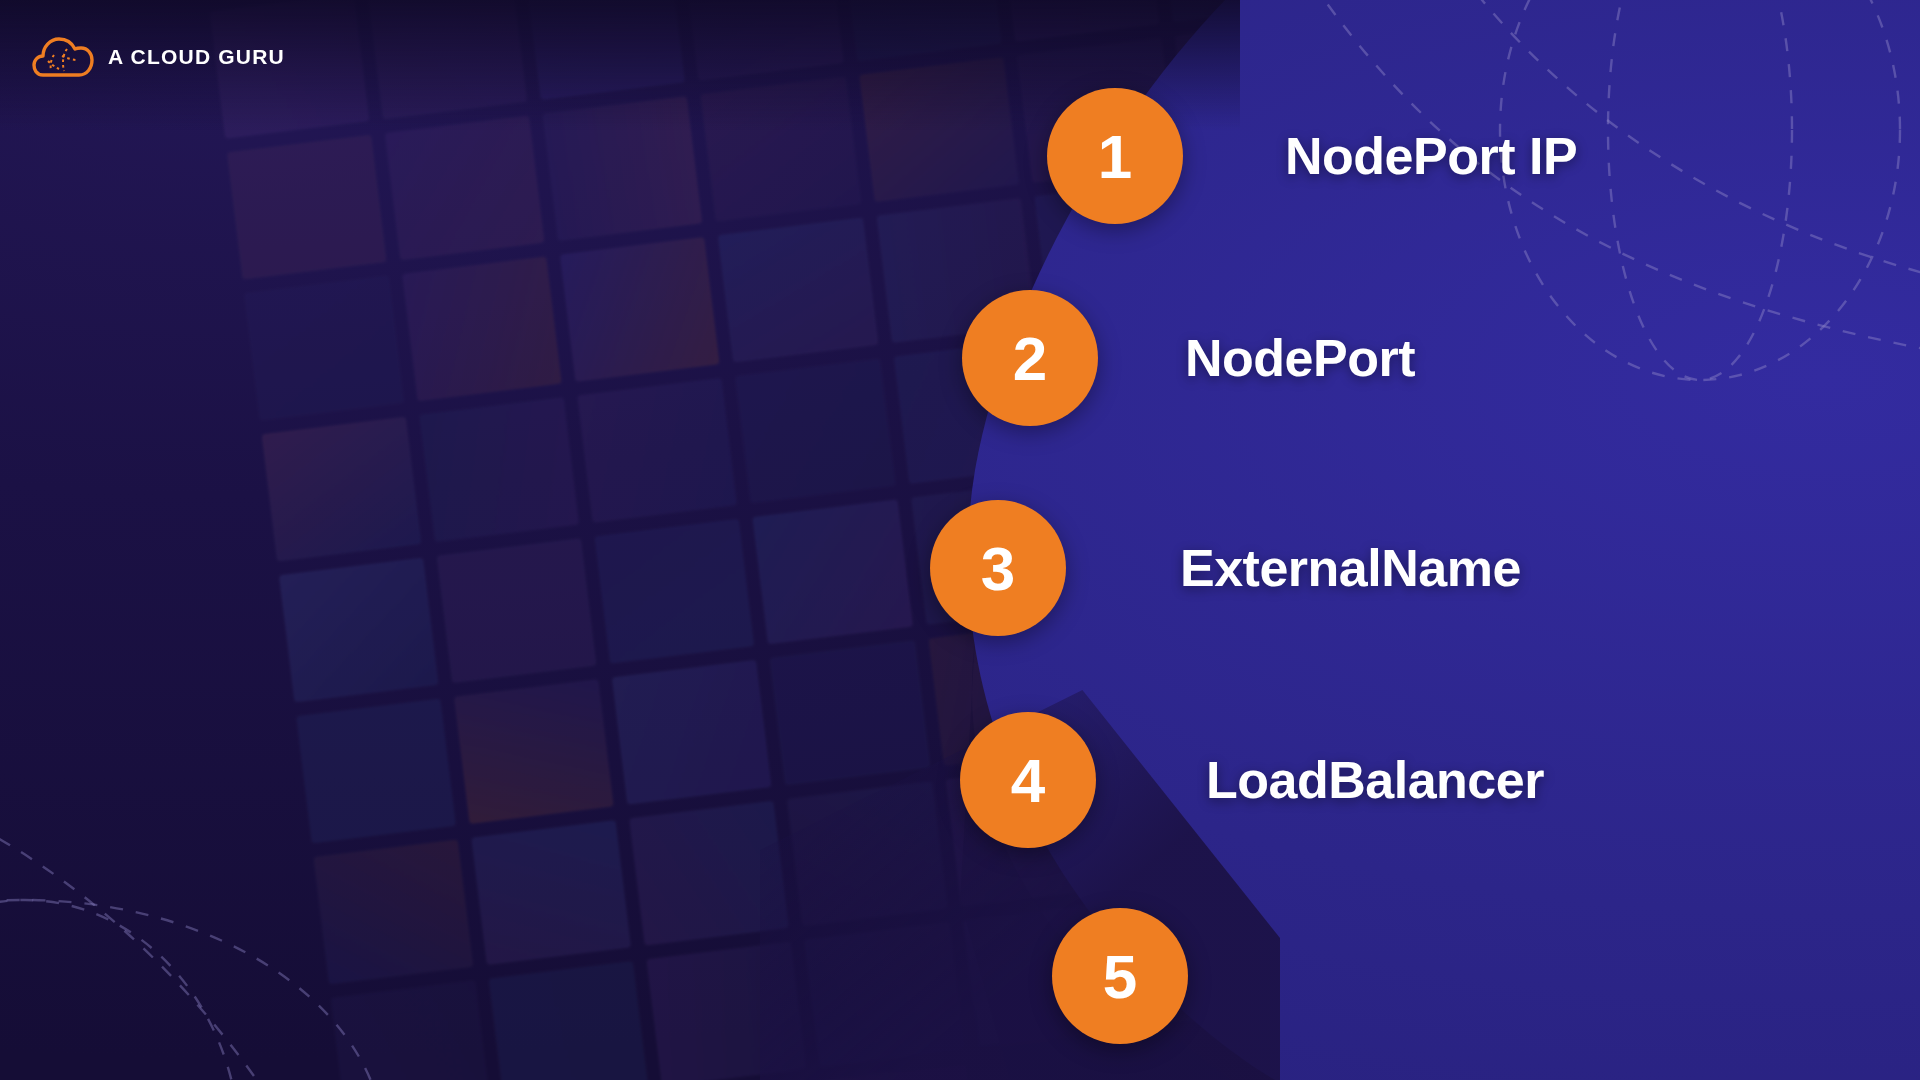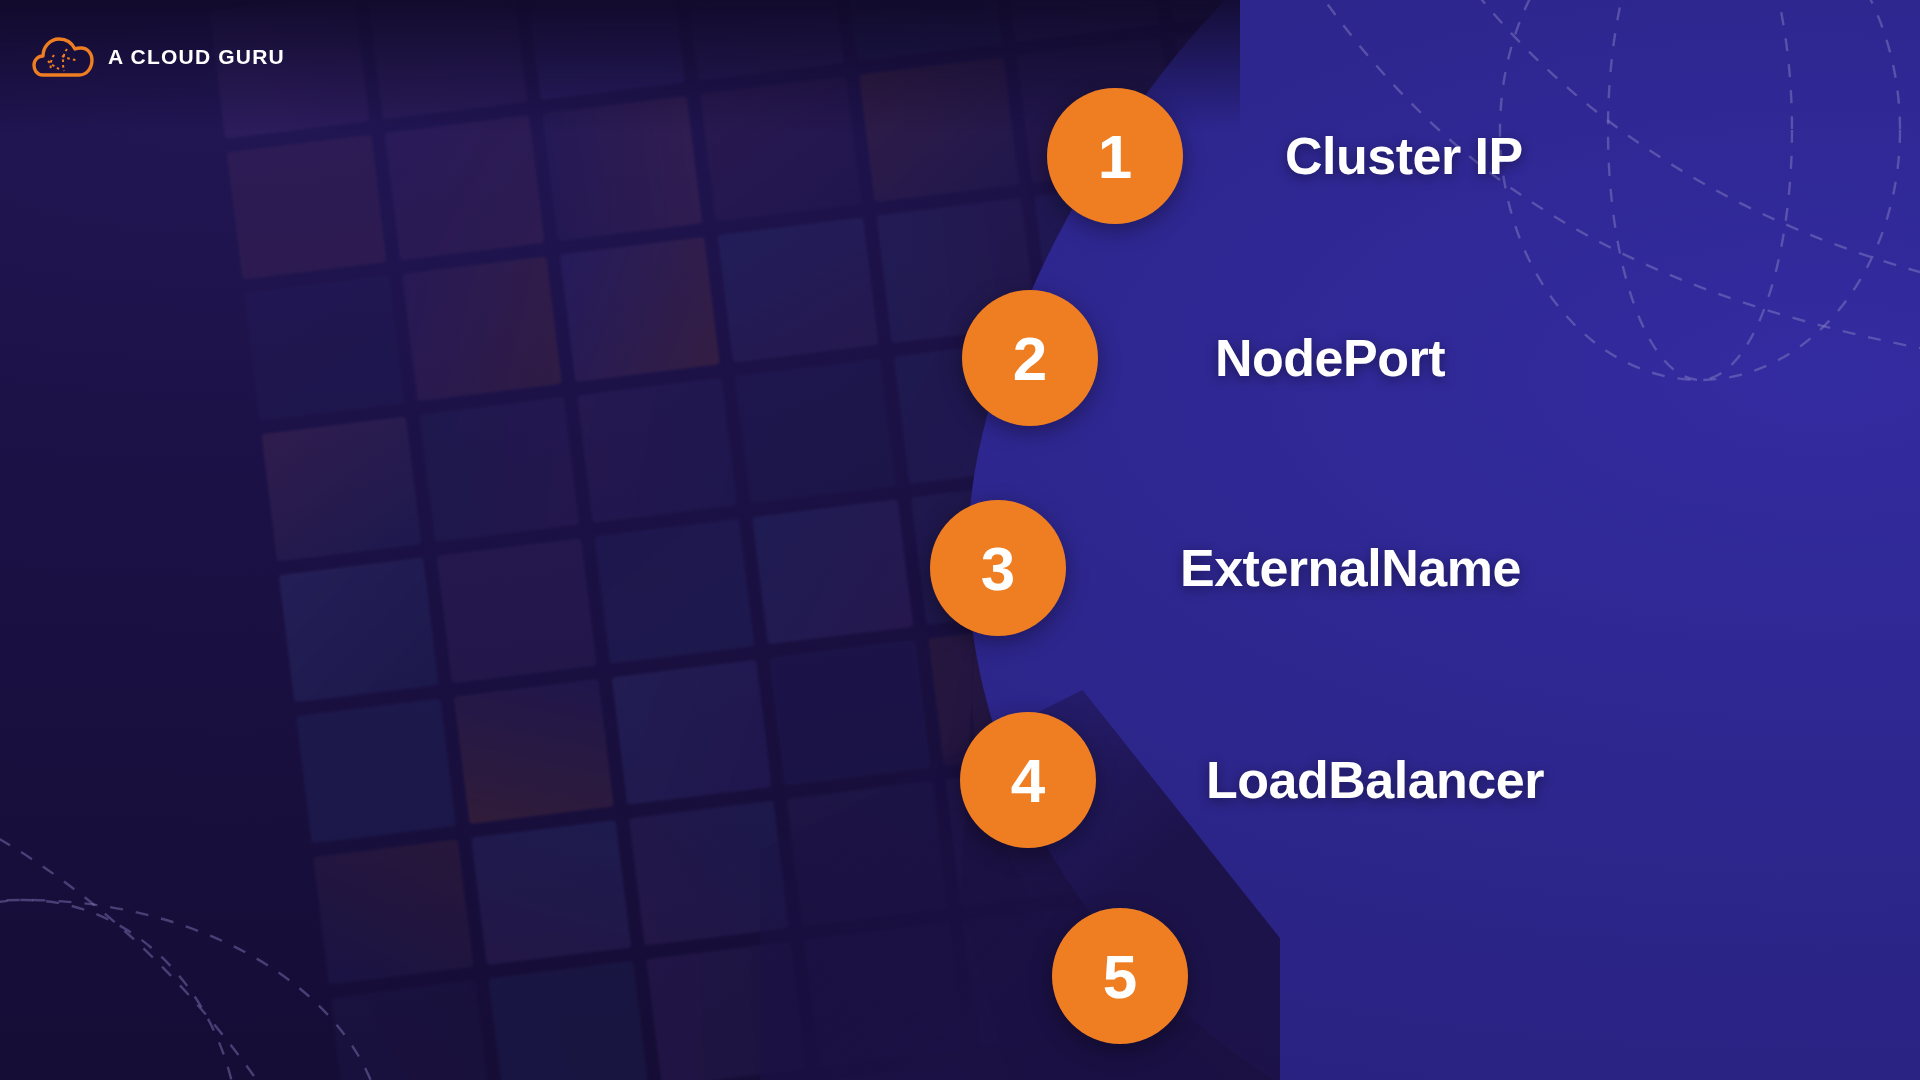--- a/index.html
+++ b/index.html
@@ -117,21 +117,21 @@
     font-size:52px;
     font-weight:bold;
     letter-spacing:-.5px;
     white-space:nowrap;
     text-shadow:0 3px 12px rgba(0,0,0,.4);
   }
 
   .item-1 { left:1047px; top:88px; }
   .item-1 .label { margin-left:102px; }
   .item-2 { left:962px; top:290px; }
-  .item-2 .label { margin-left:117px; }
+  .item-2 .label { margin-left:87px; }
   .item-3 { left:930px; top:500px; }
   .item-3 .label { margin-left:114px; }
   .item-4 { left:960px; top:712px; }
   .item-4 .label { margin-left:110px; }
   .item-5 { left:1052px; top:908px; }
   .item-5 .label { margin-left:100px; }
 </style>
 </head>
 <body>
 
@@ -237,21 +237,21 @@
       </svg>
     </span>
     <span class="wordmark">A CLOUD GURU</span>
   </div>
 
 
   <div id="list">
 
     <div class="item item-1">
       <span class="bubble">1</span>
-      <span class="label">Cluster IP</span>
+      <span class="label">NodePort IP</span>
     </div>
 
     <div class="item item-2">
       <span class="bubble">2</span>
       <span class="label">NodePort</span>
     </div>
 
     <div class="item item-3">
       <span class="bubble">3</span>
       <span class="label">ExternalName</span>

